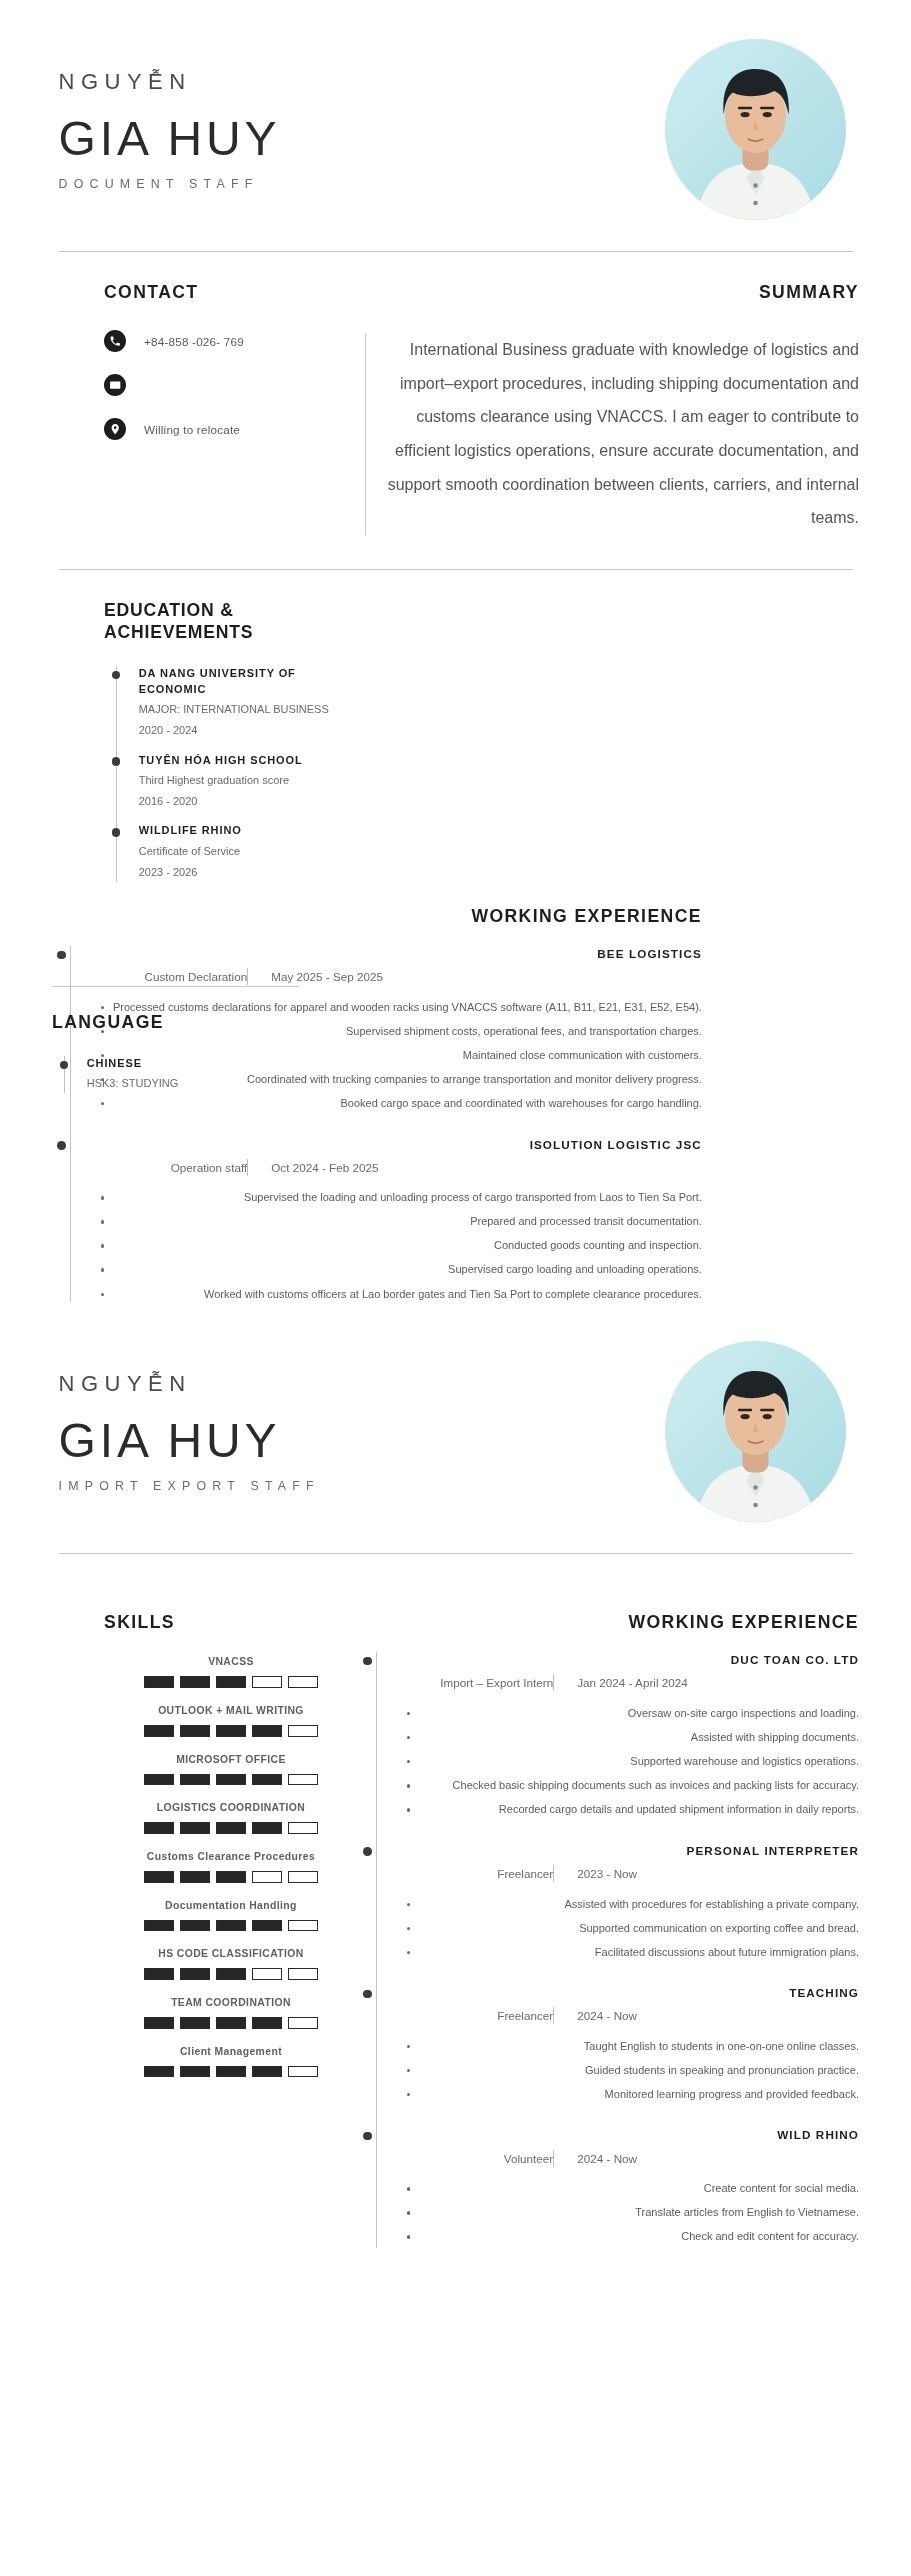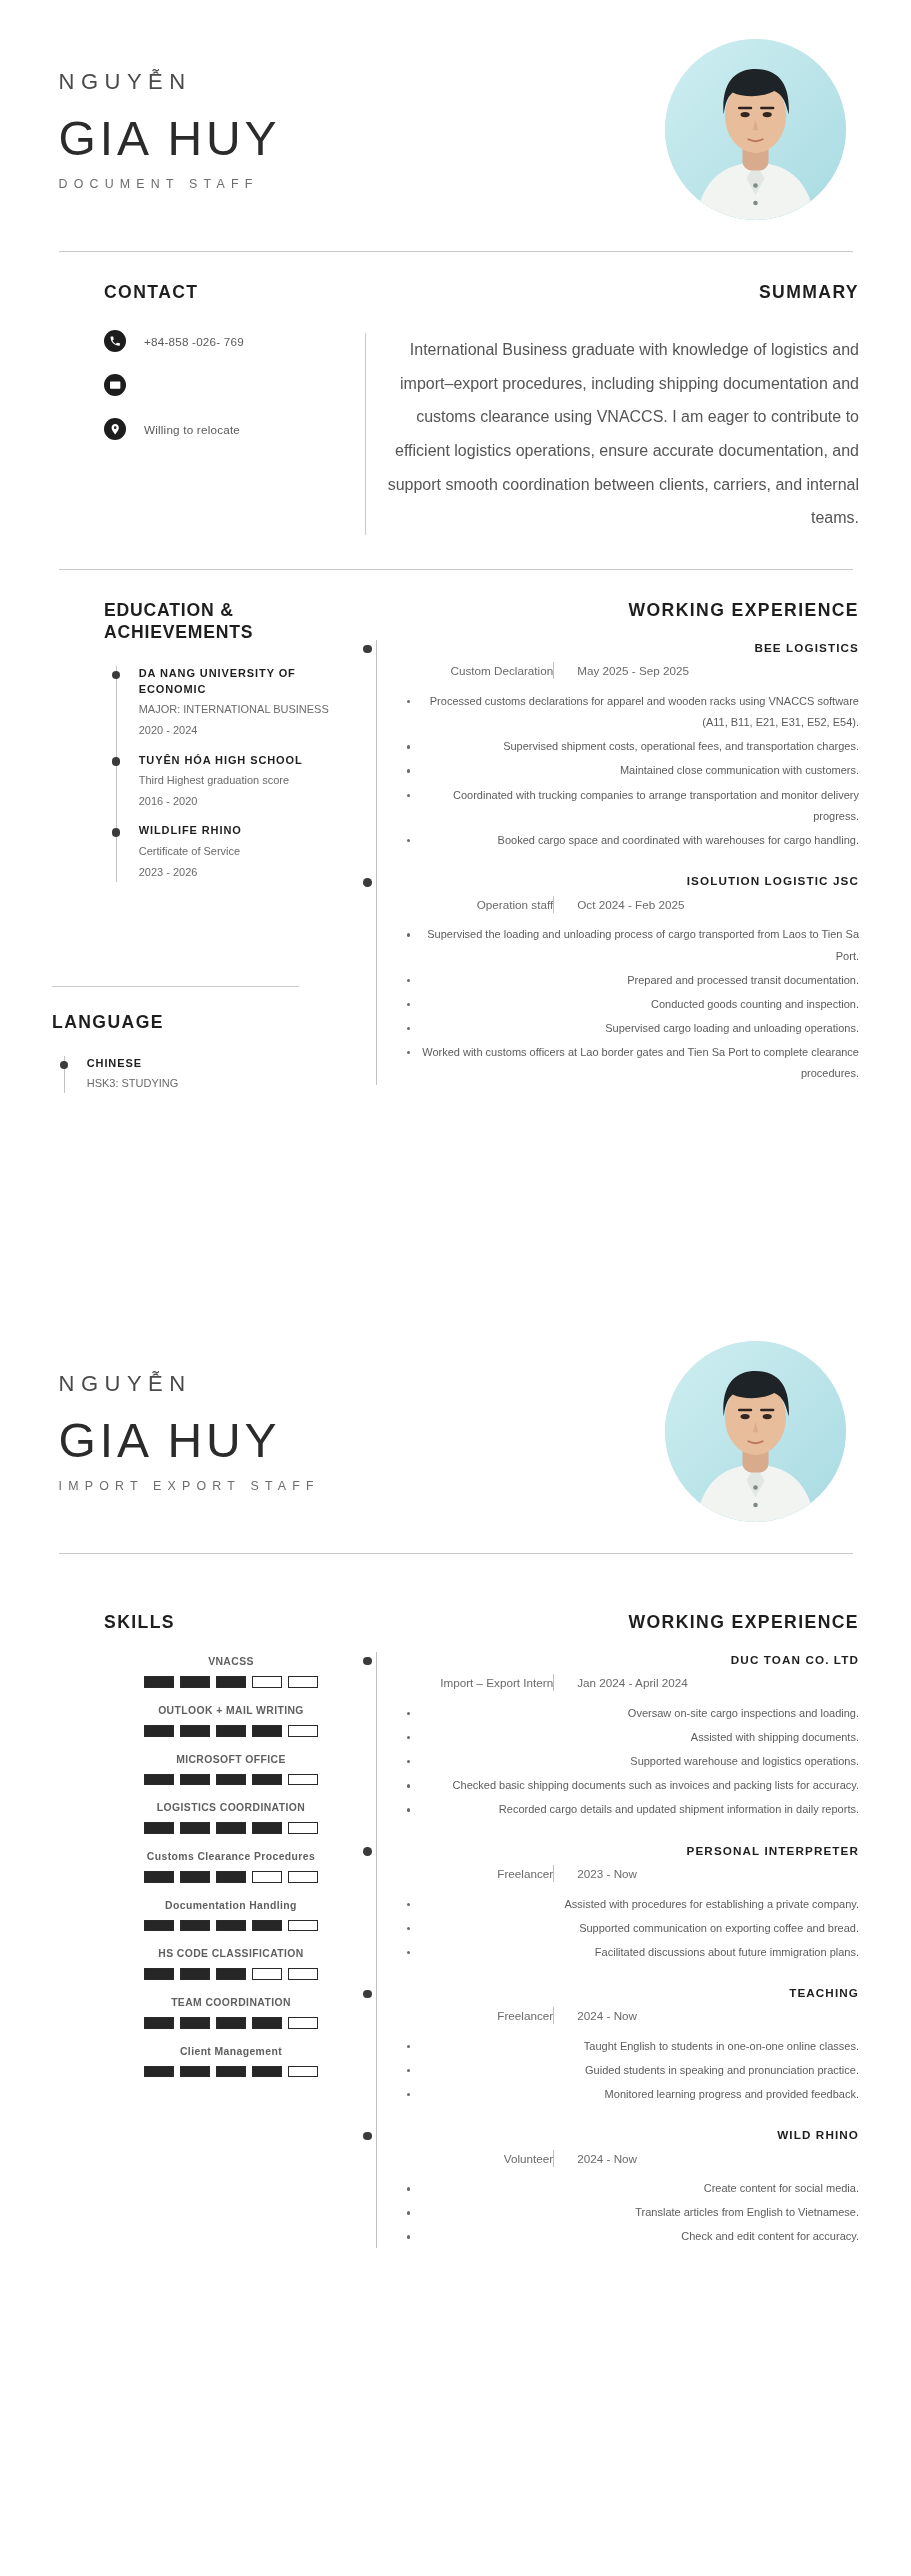--- a/index.html
+++ b/index.html
@@ -338,21 +338,21 @@
     <div class="col-right">
       <div class="sec-title">SUMMARY</div>
       <div class="summary-wrap">
         <p class="summary-text">International Business graduate with knowledge of logistics and import–export procedures, including shipping documentation and customs clearance using VNACCS. I am eager to contribute to efficient logistics operations, ensure accurate documentation, and support smooth coordination between clients, carriers, and internal teams.</p>
       </div>
     </div>
   </div>
 
   <div class="rule-full" style="margin-top:34px;"></div>
 
-  <div class="body-cols" style="margin-top:30px;">
+  <div class="body-cols" style="margin-top:30px;flex-direction:column;">
 
     <div class="col-left">
       <div class="sec-title narrow">EDUCATION &amp; ACHIEVEMENTS</div>
       <div class="timeline edu">
 
         <div class="tl-item">
           <div class="tl-title">DA NANG UNIVERSITY OF ECONOMIC</div>
           <div class="tl-sub">MAJOR: INTERNATIONAL BUSINESS</div>
           <div class="tl-date">2020 - 2024</div>
         </div>

